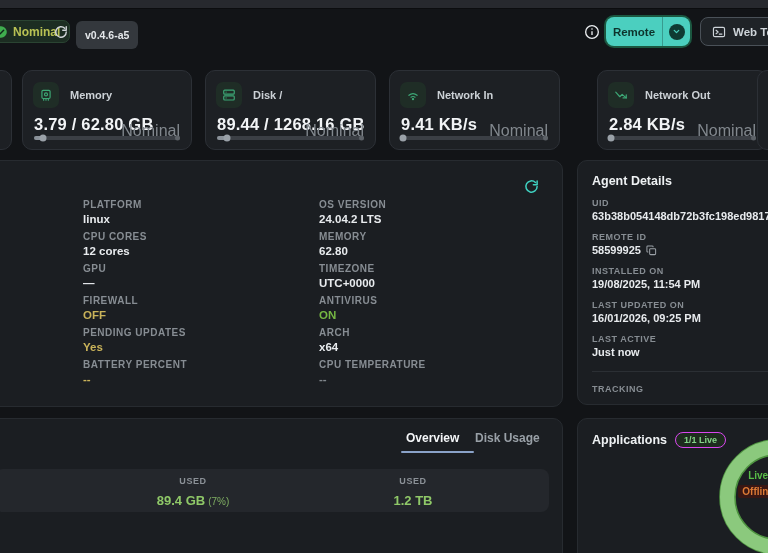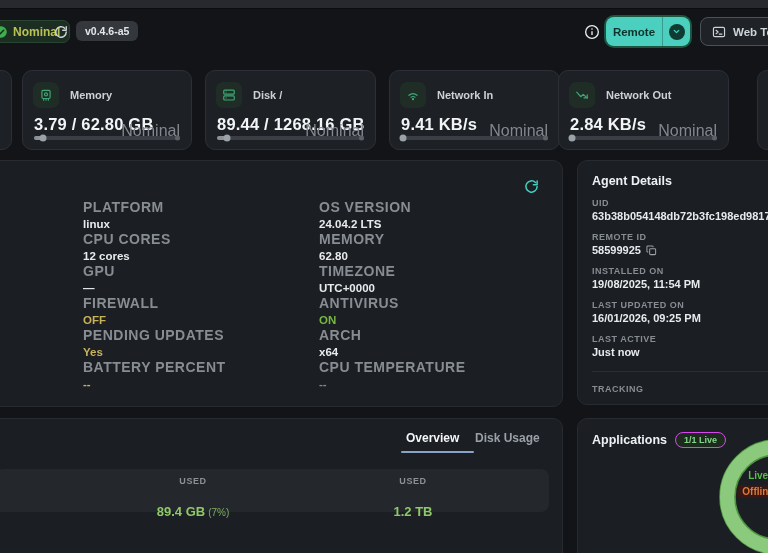--- a/index.html
+++ b/index.html
@@ -14,21 +14,21 @@
 
   
   .badge-active {
     position:absolute; left:-14px; top:20px; height:23px; display:flex; align-items:center; gap:5px;
     background:#1c2d22; border:1px solid #2a4432; border-radius:7px; padding:0 9px 0 7px;
   }
   .badge-active .lbl { font-size:12px; font-weight:700; color:#b9c254; }
   .icon-btn { position:absolute; display:flex; align-items:center; justify-content:center; background:none; border:none; cursor:pointer; color:#d0d4d8; }
   .refresh-hdr { left:52px; top:23px; width:18px; height:18px; }
   .badge-version {
-    position:absolute; left:76px; top:21px; height:20px; display:flex; align-items:center;
+    position:absolute; left:76px; top:21px; height:28px; display:flex; align-items:center;
     background:#34383d; border-radius:6px; padding:0 9px; font-size:10.5px; font-weight:700; color:#e4e7ea;
   }
   .info-icon { left:583px; top:23px; width:17px; height:17px; color:#eceff1; }
   .btn-remote {
     position:absolute; left:606px; top:17px; width:84px; height:29px; display:flex; align-items:stretch;
     background:#4bcfbf; border:none; border-radius:8px; box-shadow:0 0 0 2px #1b5740; cursor:pointer; overflow:hidden;
   }
   .btn-remote .main { flex:1; display:flex; align-items:center; justify-content:center; font-size:11.5px; font-weight:700; color:#0d332c; border-right:1px solid rgba(0,0,0,.25); }
   .btn-remote .caret-zone { width:27px; display:flex; align-items:center; justify-content:center; }
   .btn-remote .caret-circle { width:16px; height:16px; border-radius:50%; background:#0f3b33; display:flex; align-items:center; justify-content:center; color:#4bcfbf; }
@@ -48,21 +48,21 @@
   .track { position:absolute; left:11px; right:11px; bottom:9px; height:4px; border-radius:2px; background:#3b3f45; }
   .track .fill { position:absolute; left:0; top:0; bottom:0; background:#8a9199; border-radius:2px; }
   .track .thumb { position:absolute; top:50%; width:7px; height:7px; border-radius:50%; background:#9aa1a8; transform:translate(-50%,-50%); }
   .track .end-dot { position:absolute; right:0; top:50%; width:5px; height:5px; border-radius:50%; background:#5d6268; transform:translate(0,-50%); }
 
   
   .panel { position:absolute; background:#1b1e22; border:1px solid #272b30; border-radius:10px; }
   .sysinfo { left:-20px; top:160px; width:583px; height:247px; }
   .sysinfo .refresh { position:absolute; right:22px; top:18px; width:16px; height:16px; color:#3fd0c0; cursor:pointer; }
   .kv { position:absolute; }
-  .kv .k { font-size:14px; letter-spacing:.5px; color:#878d93; font-weight:600; }
+  .kv .k { font-size:10px; letter-spacing:.5px; color:#878d93; font-weight:600; }
   .kv .v { margin-top:3px; font-size:11.5px; font-weight:700; color:#e8ebee; white-space:nowrap; }
   .v.warn { color:#c9b35a; }
   .v.ok { color:#76b843; }
   .v.muted { color:#80868c; }
 
   .agent { left:577px; top:160px; width:215px; height:245px; padding:13px 14px; }
   .panel-title { font-size:12.5px; font-weight:700; color:#eef1f3; }
   .agent .item { margin-top:10px; }
   .agent .item .k { font-size:9px; letter-spacing:.5px; color:#878d93; font-weight:600; }
   .agent .item .v { margin-top:2px; font-size:11px; font-weight:700; color:#e8ebee; white-space:nowrap; display:flex; align-items:center; gap:5px; }
@@ -71,21 +71,21 @@
   .copy-icon { color:#9ba1a7; display:inline-flex; cursor:pointer; }
 
   .storage { left:-20px; top:418px; width:583px; height:160px; }
   .tab { position:absolute; top:12px; font-size:12px; cursor:pointer; }
   .tab.active { color:#f4f6f8; font-weight:700; }
   .tab.inactive { color:#99a0a7; font-weight:600; }
   .tab-underline { position:absolute; top:32px; height:2px; border-radius:1px; background:#8aa2c8; }
   .stats-strip { position:absolute; left:14px; top:50px; width:554px; height:43px; background:#24272c; border-radius:8px; }
   .stat { position:absolute; top:7px; width:160px; text-align:center; }
   .stat .k { font-size:9px; letter-spacing:.6px; color:#8b9197; font-weight:600; }
-  .stat .v { margin-top:18px; font-size:13px; font-weight:700; color:#8fc868; }
+  .stat .v { margin-top:7px; font-size:13px; font-weight:700; color:#8fc868; }
   .stat .extra { font-size:10px; font-weight:400; color:#7fae62; margin-left:3px; }
 
   .apps { left:577px; top:418px; width:215px; height:160px; padding:13px 14px; overflow:visible; }
   .apps-header { display:flex; align-items:center; gap:8px; }
   .badge-live { font-size:9px; font-weight:700; color:#84d388; background:#1d2b1e; border:1px solid #d946ef; border-radius:999px; padding:2px 8px; }
   .donut-svg { position:absolute; left:114px; top:8px; }
   .donut-tooltip { position:absolute; left:146px; top:51px; width:80px; text-align:center; z-index:2; }
   .donut-tooltip .live { font-size:10px; font-weight:700; color:#58bd47; }
   .donut-tooltip .offline { display:inline-block; margin-top:2px; font-size:10px; font-weight:700; color:#de7b35; background:#391714; border-radius:2px; padding:1px 4px; }
   svg { display:block; }
@@ -214,21 +214,21 @@
       <span class="value">9.41 KB/s</span>
       <span class="nominal">Nominal</span>
       <div class="track">
         <span class="fill" style="width: 1.5%;"></span>
         <span class="thumb" style="left: 1.5%;"></span>
         <span class="end-dot"></span>
       </div>
     </div>
   </div>
 
-  <div class="card" style="left:558px; width:171px;">
+  <div class="card" style="left:597px; width:171px;">
     <div class="inner">
       <span class="icon-tile">
         <svg width="14" height="14" viewBox="0 0 24 24" fill="none" stroke="currentColor" stroke-width="2" stroke-linecap="round" stroke-linejoin="round">
             <polyline points="3 7 10 15 14 11 21 17"></polyline>
             <polyline points="15.5 17 21 17 21 11.5"></polyline>
           </svg>
       </span>
       <span class="name">Network Out</span>
       <span class="value">2.84 KB/s</span>
       <span class="nominal">Nominal</span>

